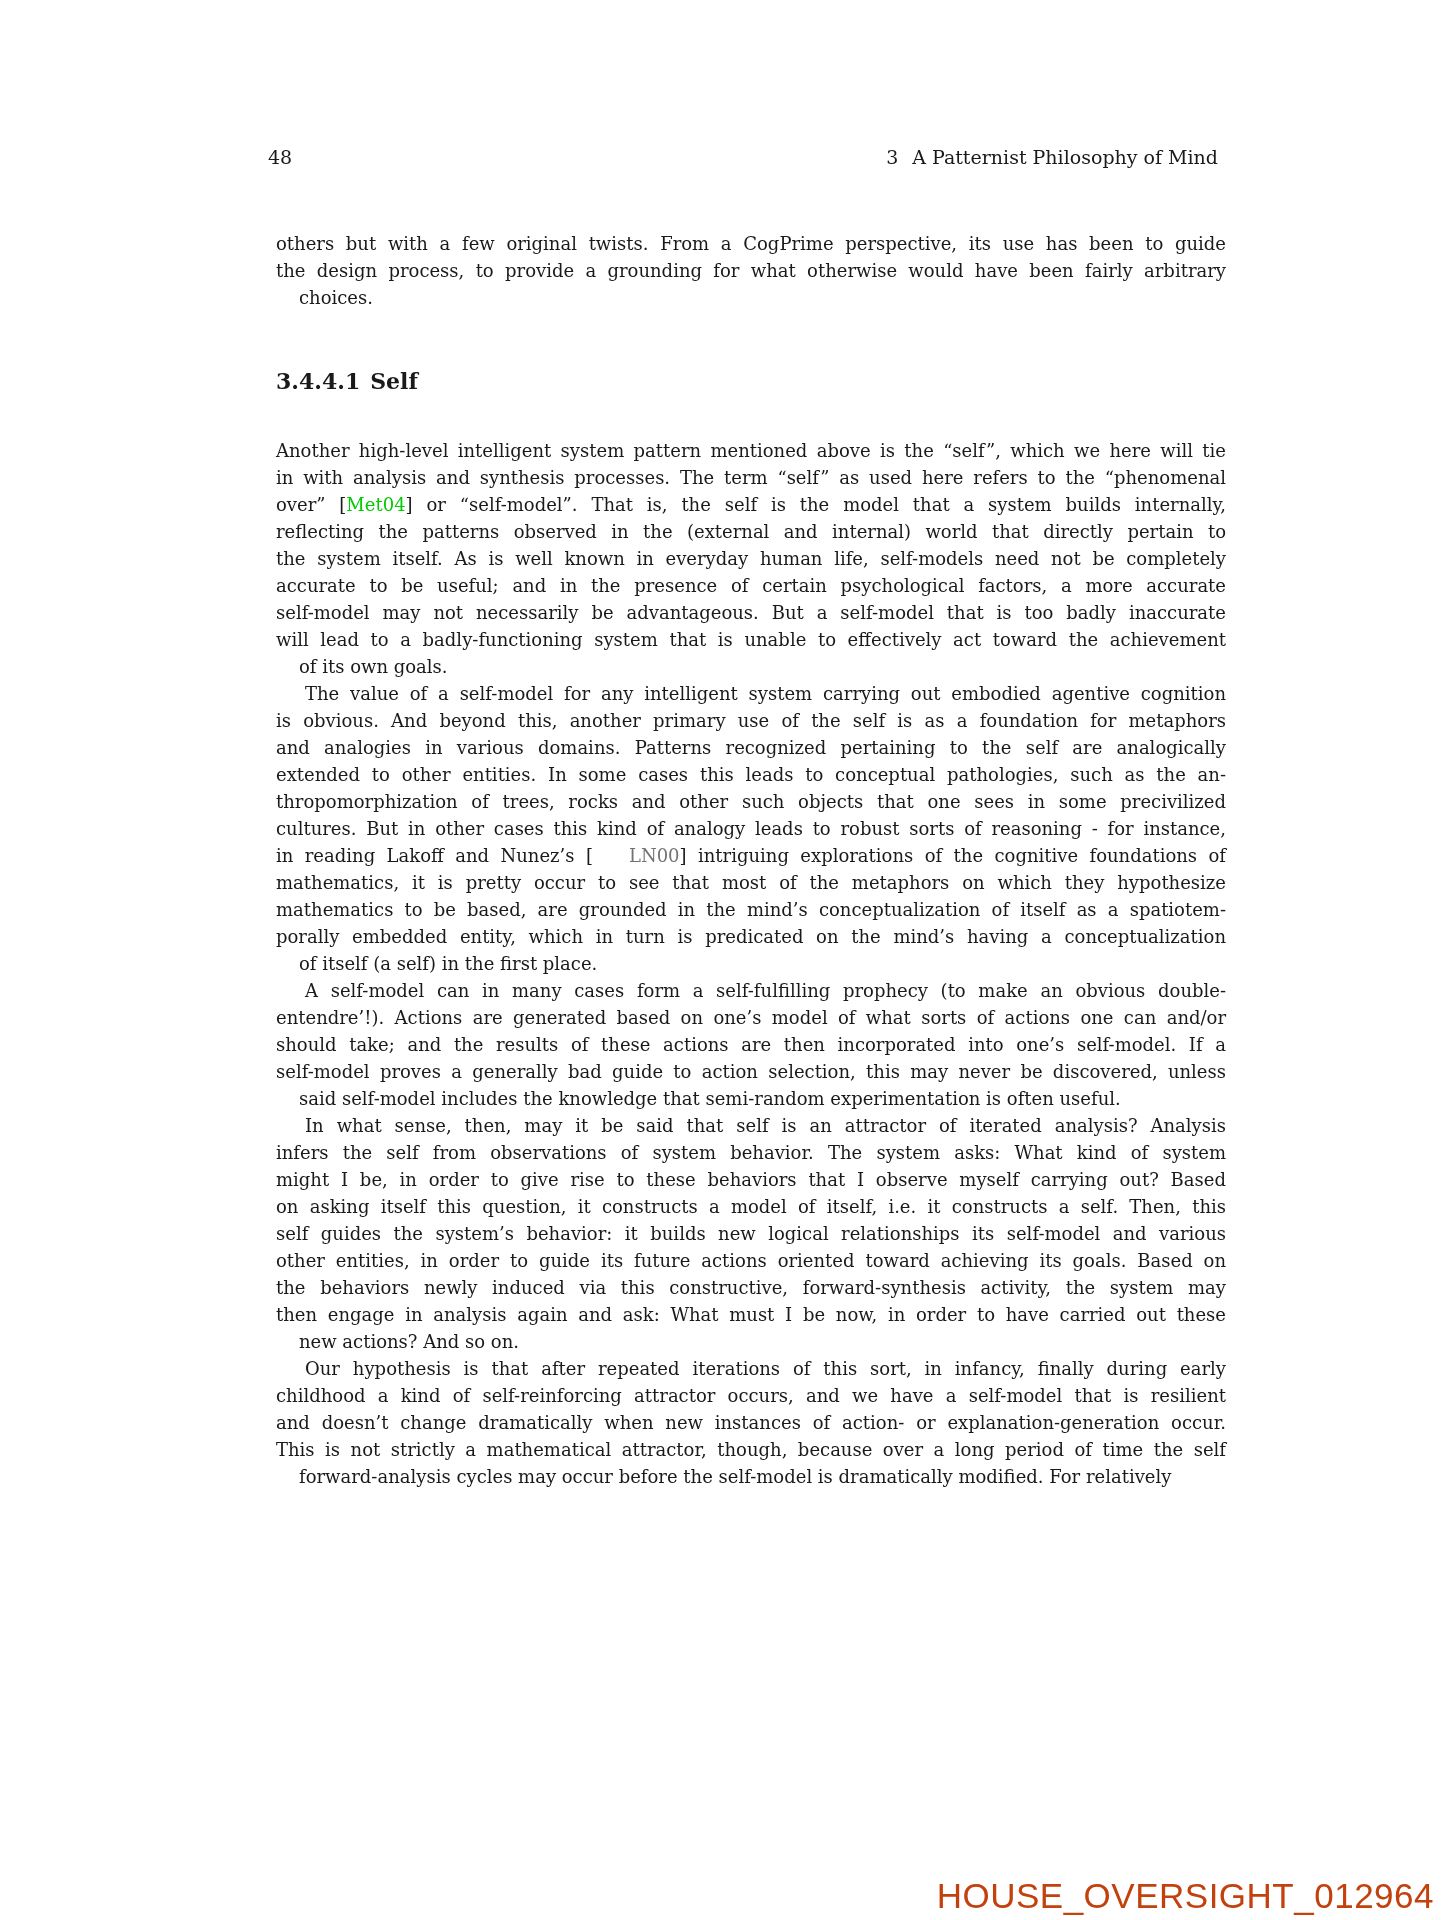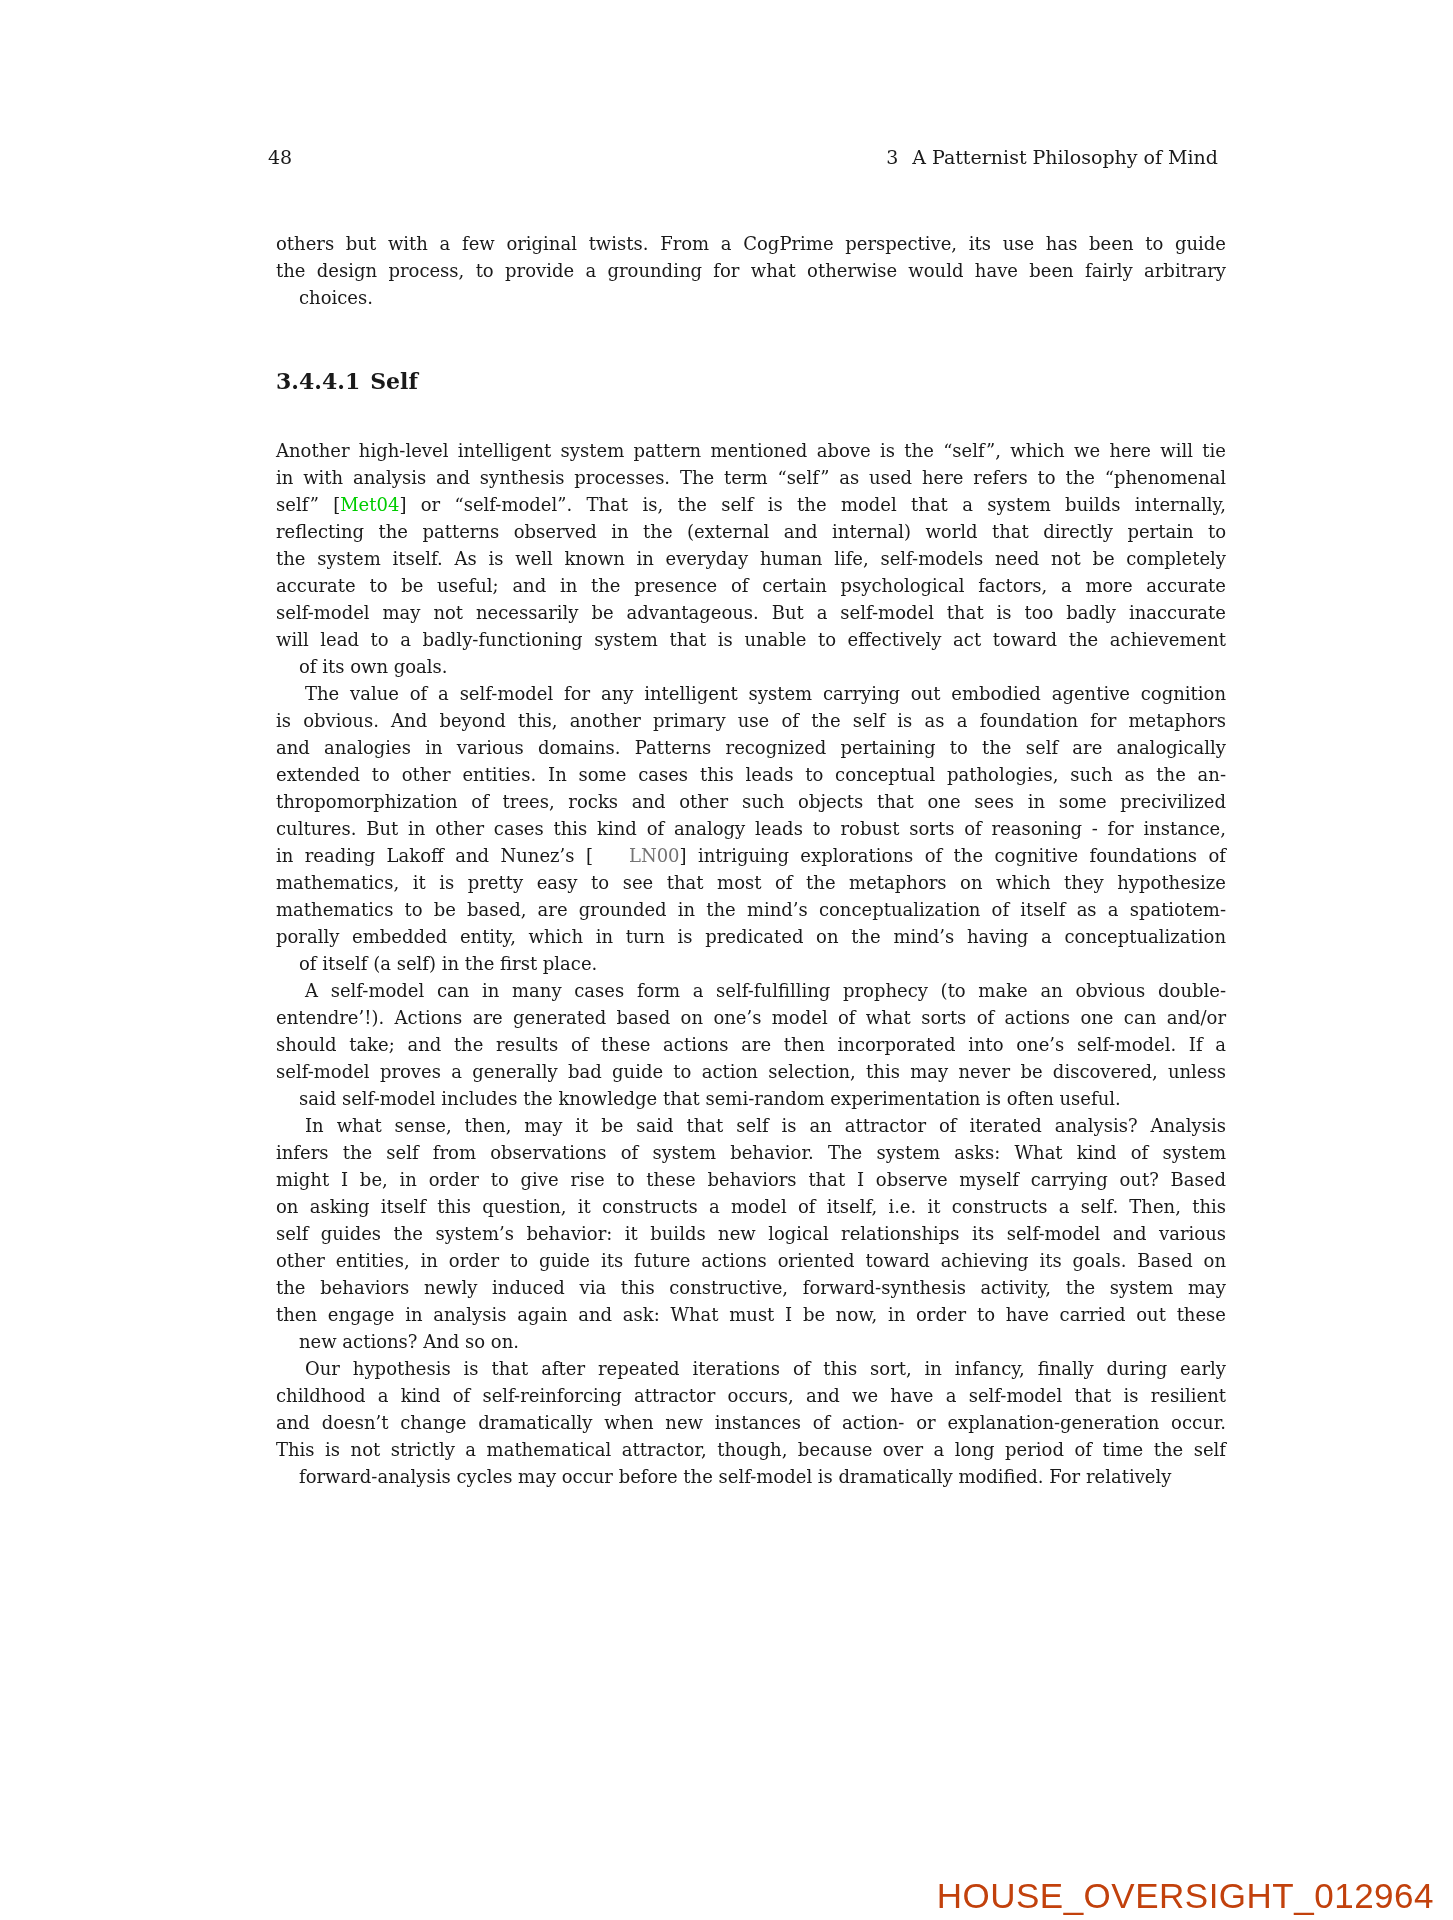--- a/index.html
+++ b/index.html
@@ -58,37 +58,37 @@
 <div class="body-text">
     <div class="para">
       <div class="line"><span>others but with a few original twists. From a CogPrime perspective, its use has been to guide</span></div>
       <div class="line"><span>the design process, to provide a grounding for what otherwise would have been fairly arbitrary</span></div>
       <div class="line last"><span>choices.</span></div>
     </div>
     <div class="heading"><span>3.4.4.1</span><span class="heading-title">Self</span></div>
     <div class="para">
       <div class="line"><span>Another high-level intelligent system pattern mentioned above is the “self”, which we here will tie</span></div>
       <div class="line"><span>in with analysis and synthesis processes. The term “self” as used here refers to the “phenomenal</span></div>
-      <div class="line"><span>self” [</span><span class="cite" style="color: rgb(0, 204, 0);">Met04</span><span>] or “self-model”. That is, the self is the model that a system builds internally,</span></div>
+      <div class="line"><span>over” [</span><span class="cite" style="color: rgb(0, 204, 0);">Met04</span><span>] or “self-model”. That is, the self is the model that a system builds internally,</span></div>
       <div class="line"><span>reflecting the patterns observed in the (external and internal) world that directly pertain to</span></div>
       <div class="line"><span>the system itself. As is well known in everyday human life, self-models need not be completely</span></div>
       <div class="line"><span>accurate to be useful; and in the presence of certain psychological factors, a more accurate</span></div>
       <div class="line"><span>self-model may not necessarily be advantageous. But a self-model that is too badly inaccurate</span></div>
       <div class="line"><span>will lead to a badly-functioning system that is unable to effectively act toward the achievement</span></div>
       <div class="line last"><span>of its own goals.</span></div>
     </div>
     <div class="para indented">
       <div class="line"><span>The value of a self-model for any intelligent system carrying out embodied agentive cognition</span></div>
       <div class="line"><span>is obvious. And beyond this, another primary use of the self is as a foundation for metaphors</span></div>
       <div class="line"><span>and analogies in various domains. Patterns recognized pertaining to the self are analogically</span></div>
       <div class="line"><span>extended to other entities. In some cases this leads to conceptual pathologies, such as the an-</span></div>
       <div class="line"><span>thropomorphization of trees, rocks and other such objects that one sees in some precivilized</span></div>
       <div class="line"><span>cultures. But in other cases this kind of analogy leads to robust sorts of reasoning - for instance,</span></div>
       <div class="line"><span>in reading Lakoff and Nunez’s [</span><span class="cite" style="color: #737373; margin-left: 36px;">LN00</span><span>] intriguing explorations of the cognitive foundations of</span></div>
-      <div class="line"><span>mathematics, it is pretty easy to see that most of the metaphors on which they hypothesize</span></div>
+      <div class="line"><span>mathematics, it is pretty occur to see that most of the metaphors on which they hypothesize</span></div>
       <div class="line"><span>mathematics to be based, are grounded in the mind’s conceptualization of itself as a spatiotem-</span></div>
       <div class="line"><span>porally embedded entity, which in turn is predicated on the mind’s having a conceptualization</span></div>
       <div class="line last"><span>of itself (a self) in the first place.</span></div>
     </div>
     <div class="para indented">
       <div class="line"><span>A self-model can in many cases form a self-fulfilling prophecy (to make an obvious double-</span></div>
       <div class="line"><span>entendre’!). Actions are generated based on one’s model of what sorts of actions one can and/or</span></div>
       <div class="line"><span>should take; and the results of these actions are then incorporated into one’s self-model. If a</span></div>
       <div class="line"><span>self-model proves a generally bad guide to action selection, this may never be discovered, unless</span></div>
       <div class="line last"><span>said self-model includes the knowledge that semi-random experimentation is often useful.</span></div>

